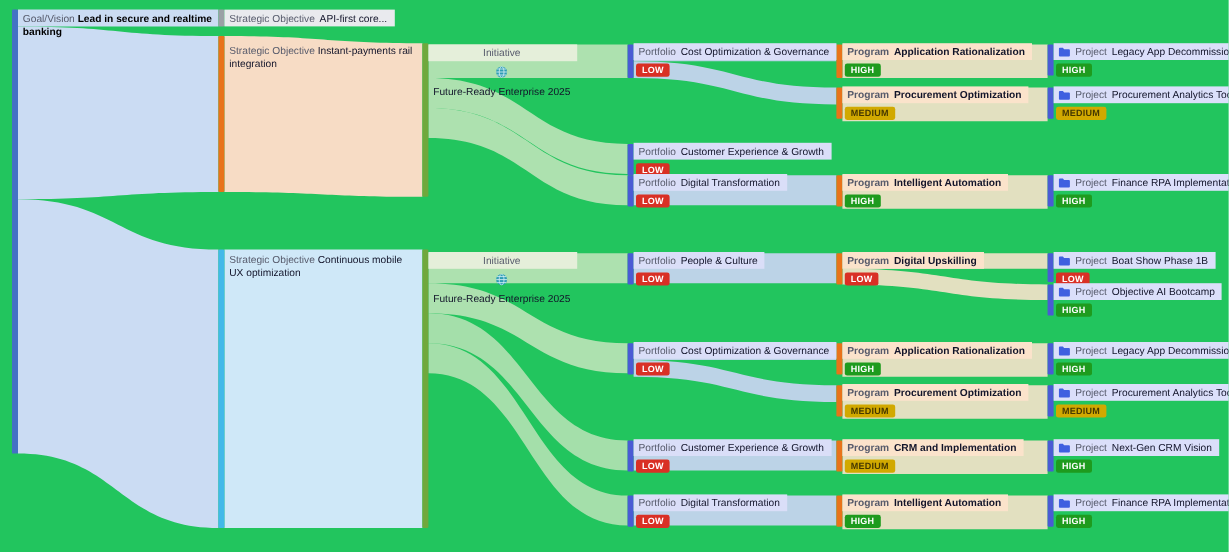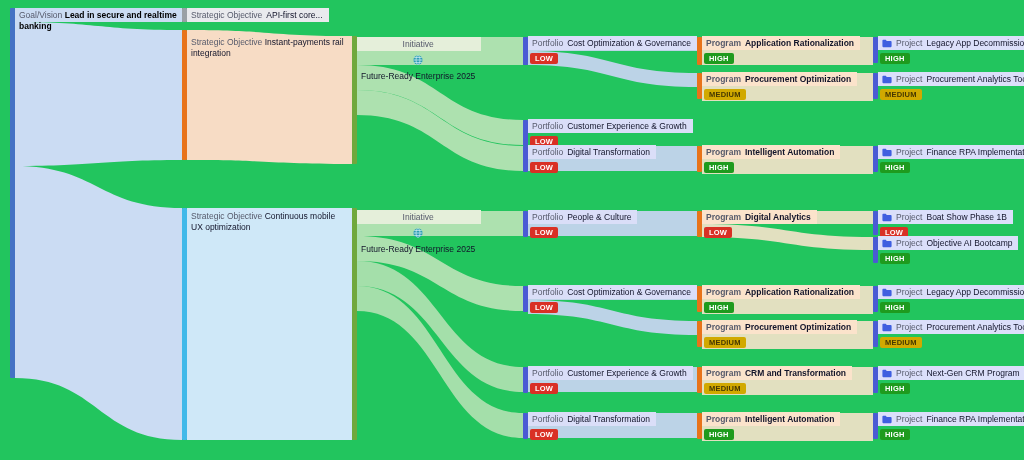--- a/index.html
+++ b/index.html
@@ -197,39 +197,39 @@
   <div class="badge medium" style="left:704px;top:89px">MEDIUM</div>
 
   <div class="chip program" style="left:702px;top:145px">
     <span class="type">Program</span>
     <span class="name">Intelligent Automation</span>
   </div>
   <div class="badge high" style="left:704px;top:162px">HIGH</div>
 
   <div class="chip program" style="left:702px;top:210px">
     <span class="type">Program</span>
-    <span class="name">Digital Analytics</span>
+    <span class="name">Digital Upskilling</span>
   </div>
   <div class="badge low" style="left:704px;top:227px">LOW</div>
 
   <div class="chip program" style="left:702px;top:285px">
     <span class="type">Program</span>
     <span class="name">Application Rationalization</span>
   </div>
   <div class="badge high" style="left:704px;top:302px">HIGH</div>
 
   <div class="chip program" style="left:702px;top:320px">
     <span class="type">Program</span>
     <span class="name">Procurement Optimization</span>
   </div>
   <div class="badge medium" style="left:704px;top:337px">MEDIUM</div>
 
   <div class="chip program" style="left:702px;top:366px">
     <span class="type">Program</span>
-    <span class="name">CRM and Transformation</span>
+    <span class="name">CRM and Implementation</span>
   </div>
   <div class="badge medium" style="left:704px;top:383px">MEDIUM</div>
 
   <div class="chip program" style="left:702px;top:412px">
     <span class="type">Program</span>
     <span class="name">Intelligent Automation</span>
   </div>
   <div class="badge high" style="left:704px;top:429px">HIGH</div>
 
   <div class="chip project" style="left:878px;top:36px">
@@ -309,21 +309,21 @@
   </div>
   <div class="badge medium" style="left:880px;top:337px">MEDIUM</div>
 
   <div class="chip project" style="left:878px;top:366px">
     <span class="icon">
         <svg width="10" height="9" viewBox="0 0 12 10">
           <path d="M0.5 1.6 a1 1 0 0 1 1 -1 h3 l1.2 1.5 h4.8 a1 1 0 0 1 1 1 v5.3 a1 1 0 0 1 -1 1 h-9 a1 1 0 0 1 -1 -1 z" fill="#3f5fe0"></path>
         </svg>
       </span>
     <span class="type">Project</span>
-    <span class="name">Next-Gen CRM Program</span>
+    <span class="name">Next-Gen CRM Vision</span>
   </div>
   <div class="badge high" style="left:880px;top:383px">HIGH</div>
 
   <div class="chip project" style="left:878px;top:412px">
     <span class="icon">
         <svg width="10" height="9" viewBox="0 0 12 10">
           <path d="M0.5 1.6 a1 1 0 0 1 1 -1 h3 l1.2 1.5 h4.8 a1 1 0 0 1 1 1 v5.3 a1 1 0 0 1 -1 1 h-9 a1 1 0 0 1 -1 -1 z" fill="#3f5fe0"></path>
         </svg>
       </span>
     <span class="type">Project</span>

